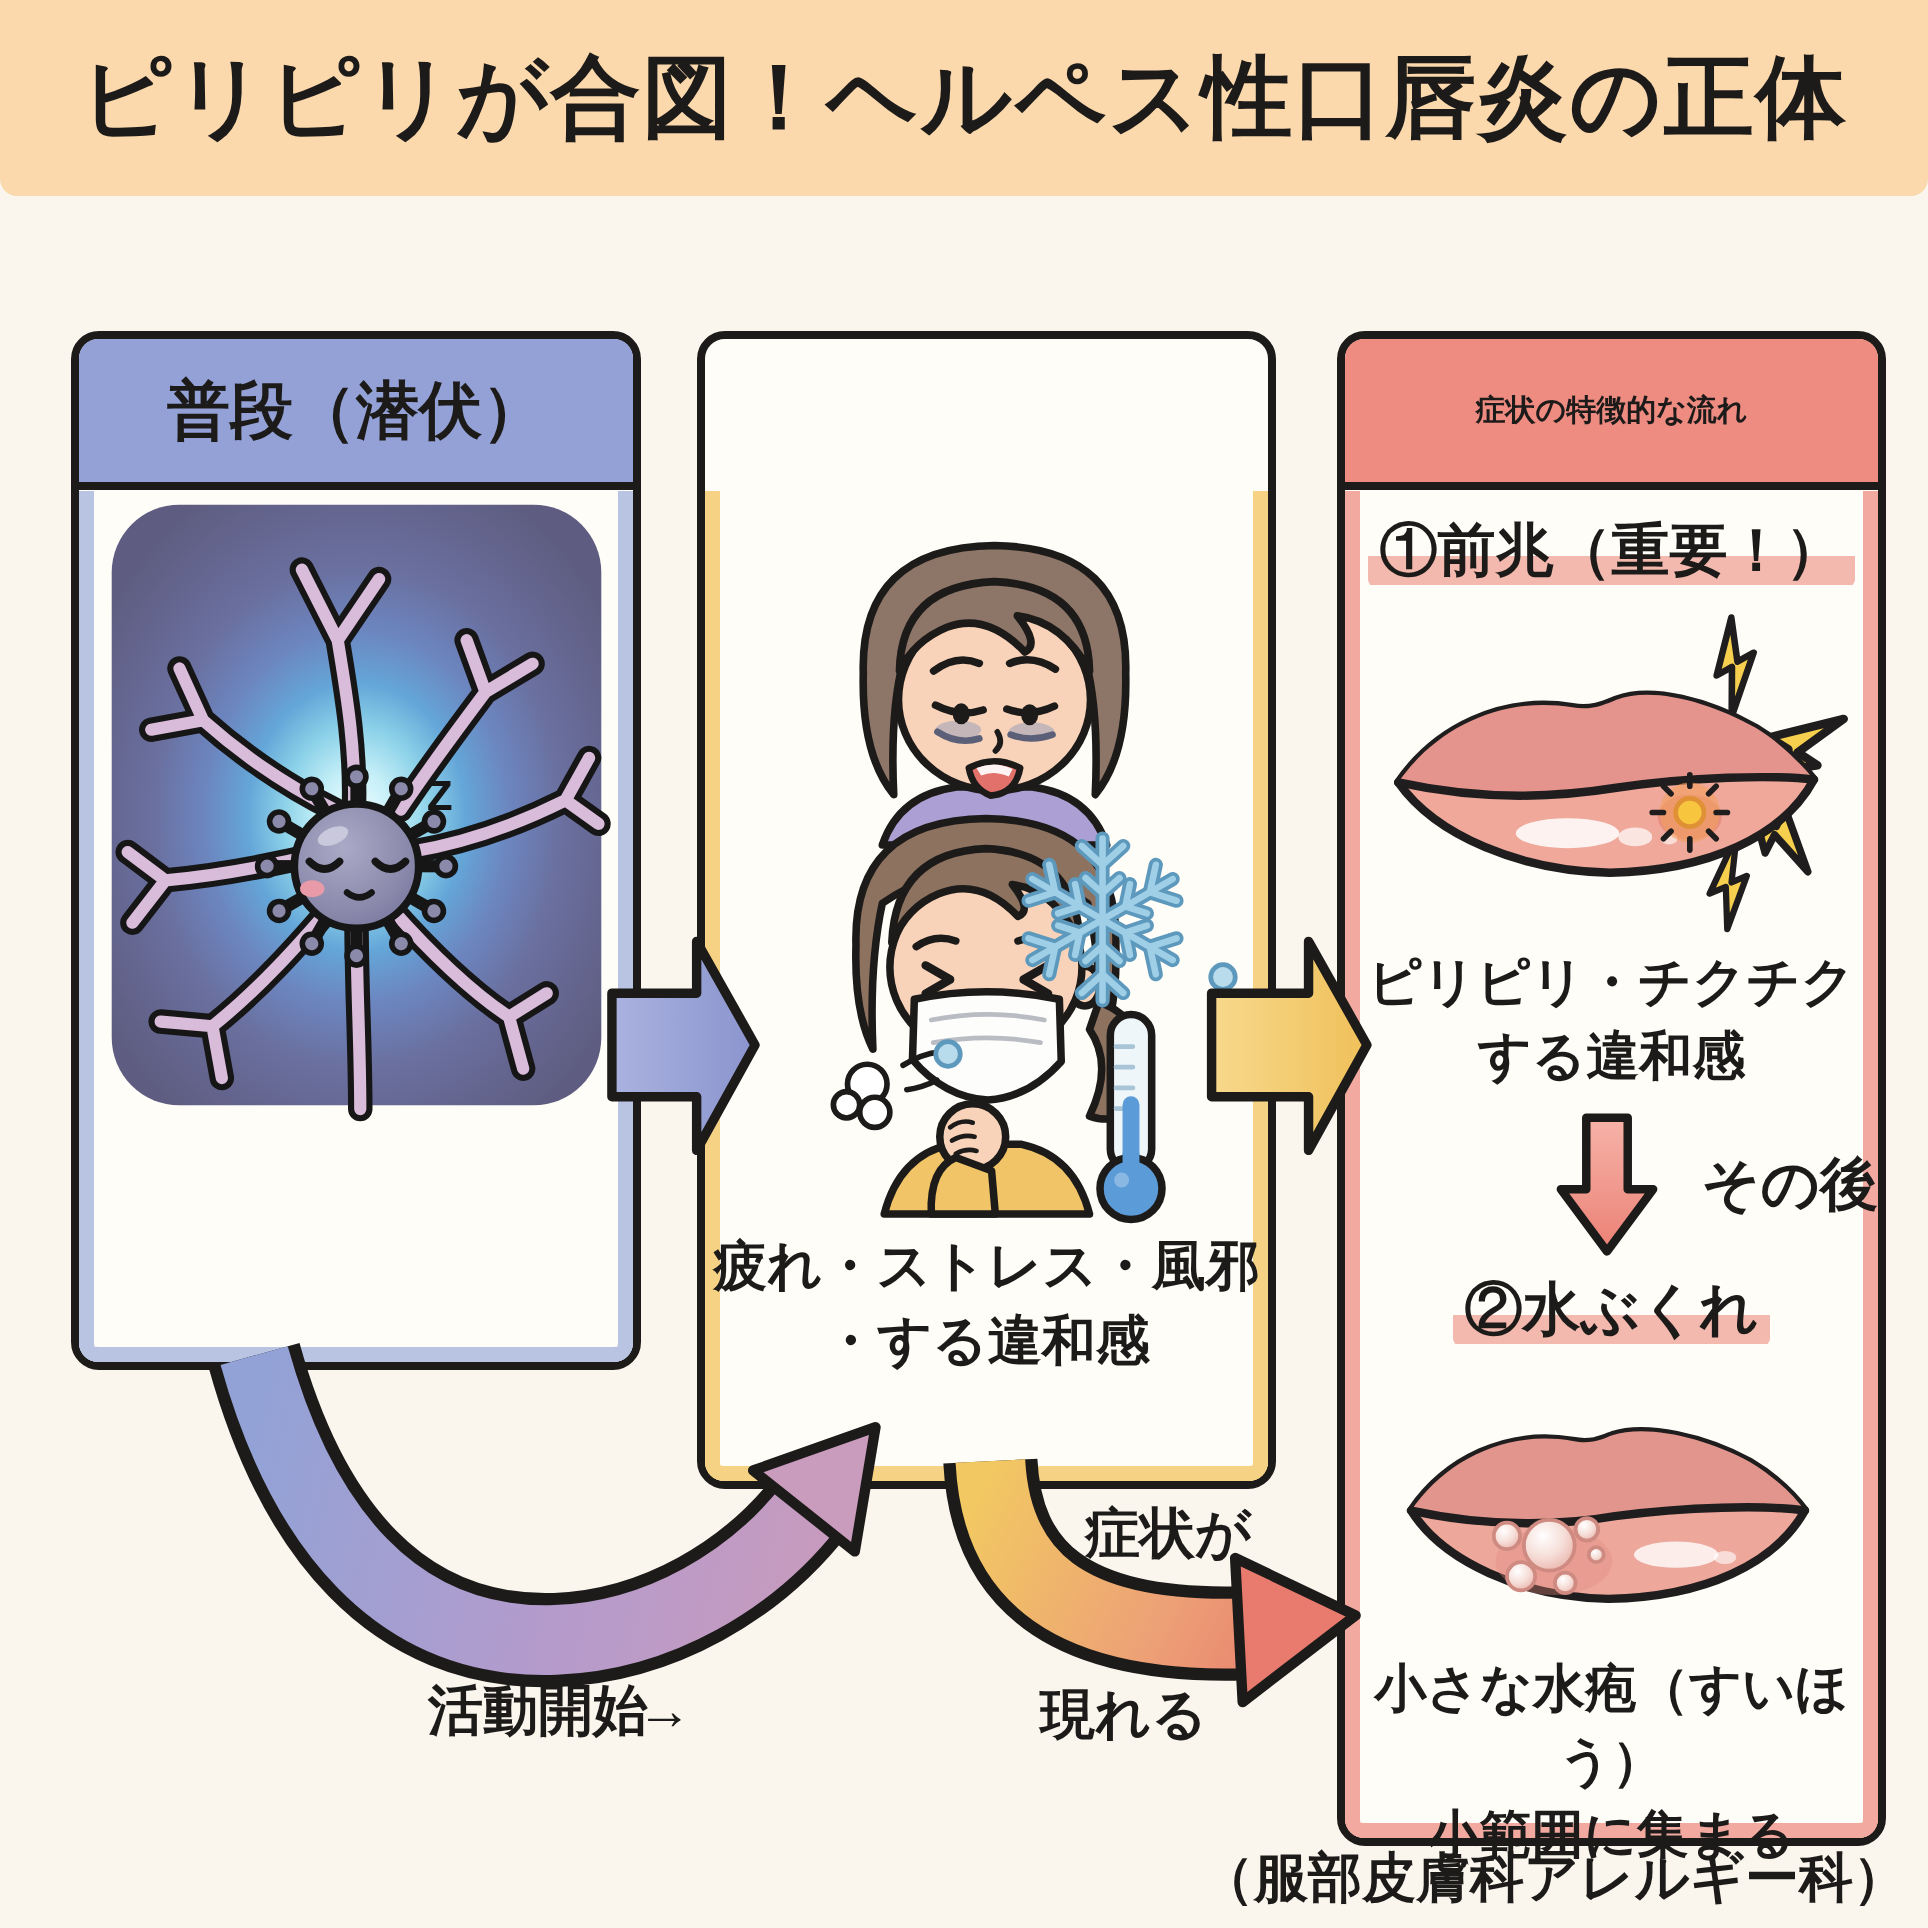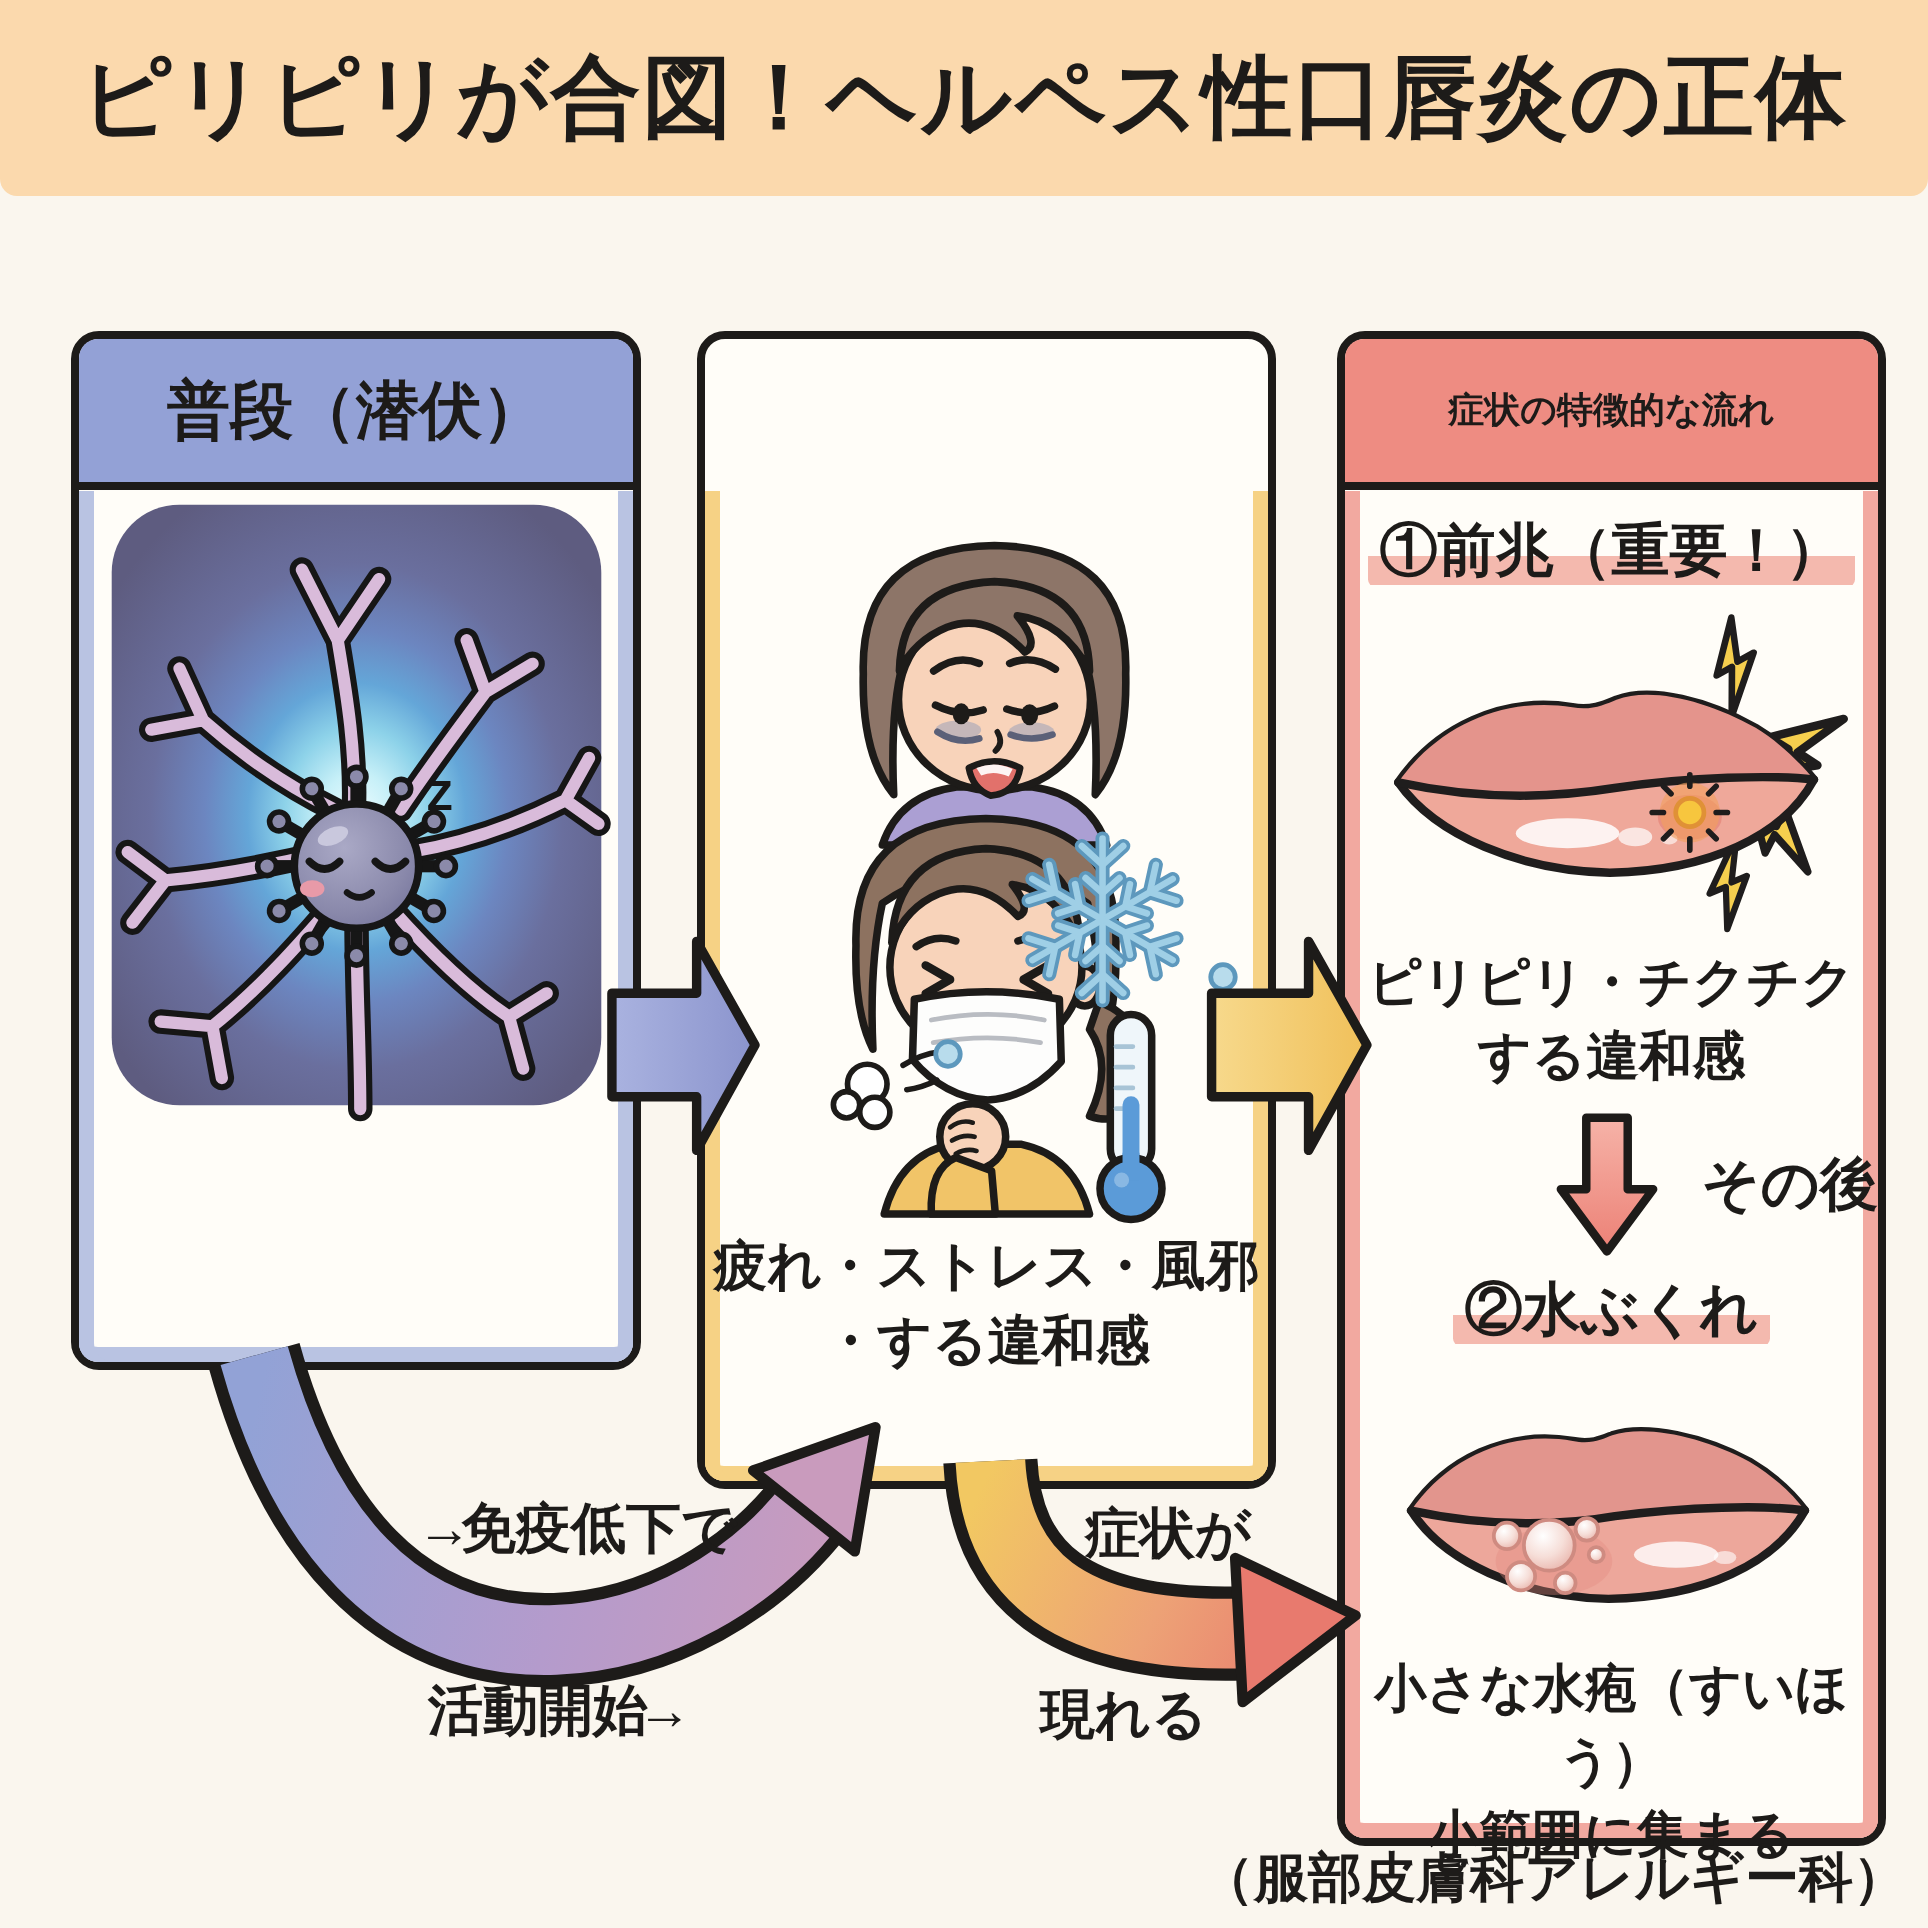--- a/index.html
+++ b/index.html
@@ -23,21 +23,21 @@
 
   .p1{left:71px;top:331px;width:554px;height:1023px;}
   .p1 .p-header{background:var(--panel1-header);font-size:63px;}
   .p1 .p-body{box-shadow:inset 15px 0 0 var(--panel1-frame),inset -15px 0 0 var(--panel1-frame),inset 0 -15px 0 var(--panel1-frame);}
 
   .p2{left:697px;top:331px;width:563px;height:1142px;}
   .p2 .p-header{background:var(--panel2-header);font-size:63px;}
   .p2 .p-body{box-shadow:inset 15px 0 0 var(--panel2-frame),inset -15px 0 0 var(--panel2-frame),inset 0 -15px 0 var(--panel2-frame);}
 
   .p3{left:1337px;top:331px;width:533px;height:1499px;}
-  .p3 .p-header{background:var(--panel3-header);font-size:36px;}
+  .p3 .p-header{background:var(--panel3-header);font-size:30px;}
   .p3 .p-body{box-shadow:inset 15px 0 0 var(--panel3-frame),inset -15px 0 0 var(--panel3-frame),inset 0 -15px 0 var(--panel3-frame);}
 
   .abs{position:absolute;}
   .caption{position:absolute;left:0;right:0;text-align:center;font-weight:800;font-size:54px;line-height:1.38;}
   .p3-line{position:absolute;left:0;right:0;text-align:center;font-weight:800;}
   .hl{background-image:linear-gradient(transparent 52%,var(--highlight-pink) 52%,var(--highlight-pink) 97%,transparent 97%);
       padding:0 11.3px;border-radius:7.5px;}
   .step-title{font-size:58px;}
   .desc{font-size:53px;line-height:1.4;}
   .then-row{position:absolute;left:0;right:0;display:flex;align-items:center;justify-content:flex-end;gap:42px;}
@@ -340,21 +340,20 @@
       <polygon points="930,1516 908,1648 800,1562" fill="#c99bbd" stroke="#1d1b19" stroke-width="11" stroke-linejoin="round"></polygon>
     </g>
 
     <g>
       <path d="M1052,1552 C1058,1670 1130,1740 1320,1735" fill="none" stroke="#1d1b19" stroke-width="100" stroke-linecap="butt"></path>
       <path d="M1052,1552 C1058,1670 1130,1740 1320,1735" fill="none" stroke="url(#gc2)" stroke-width="74" stroke-linecap="butt"></path>
       <polygon points="1440,1716 1312,1655 1320,1808" fill="#e87a6e" stroke="#1d1b19" stroke-width="11" stroke-linejoin="round"></polygon>
     </g>
   </svg>
 
-  <div class="flow-label" style="left:428px;top:1492px">→免疫低下で</div>
   <div class="flow-label" style="left:428px;top:1674px">活動開始→</div>
   <div class="flow-label" style="left:1085px;top:1497px">症状が</div>
   <div class="flow-label" style="left:1040px;top:1678px">現れる</div>
 
   <div class="credit">（服部皮膚科アレルギー科）</div>
 
 </div>
 
 
 </body></html>

